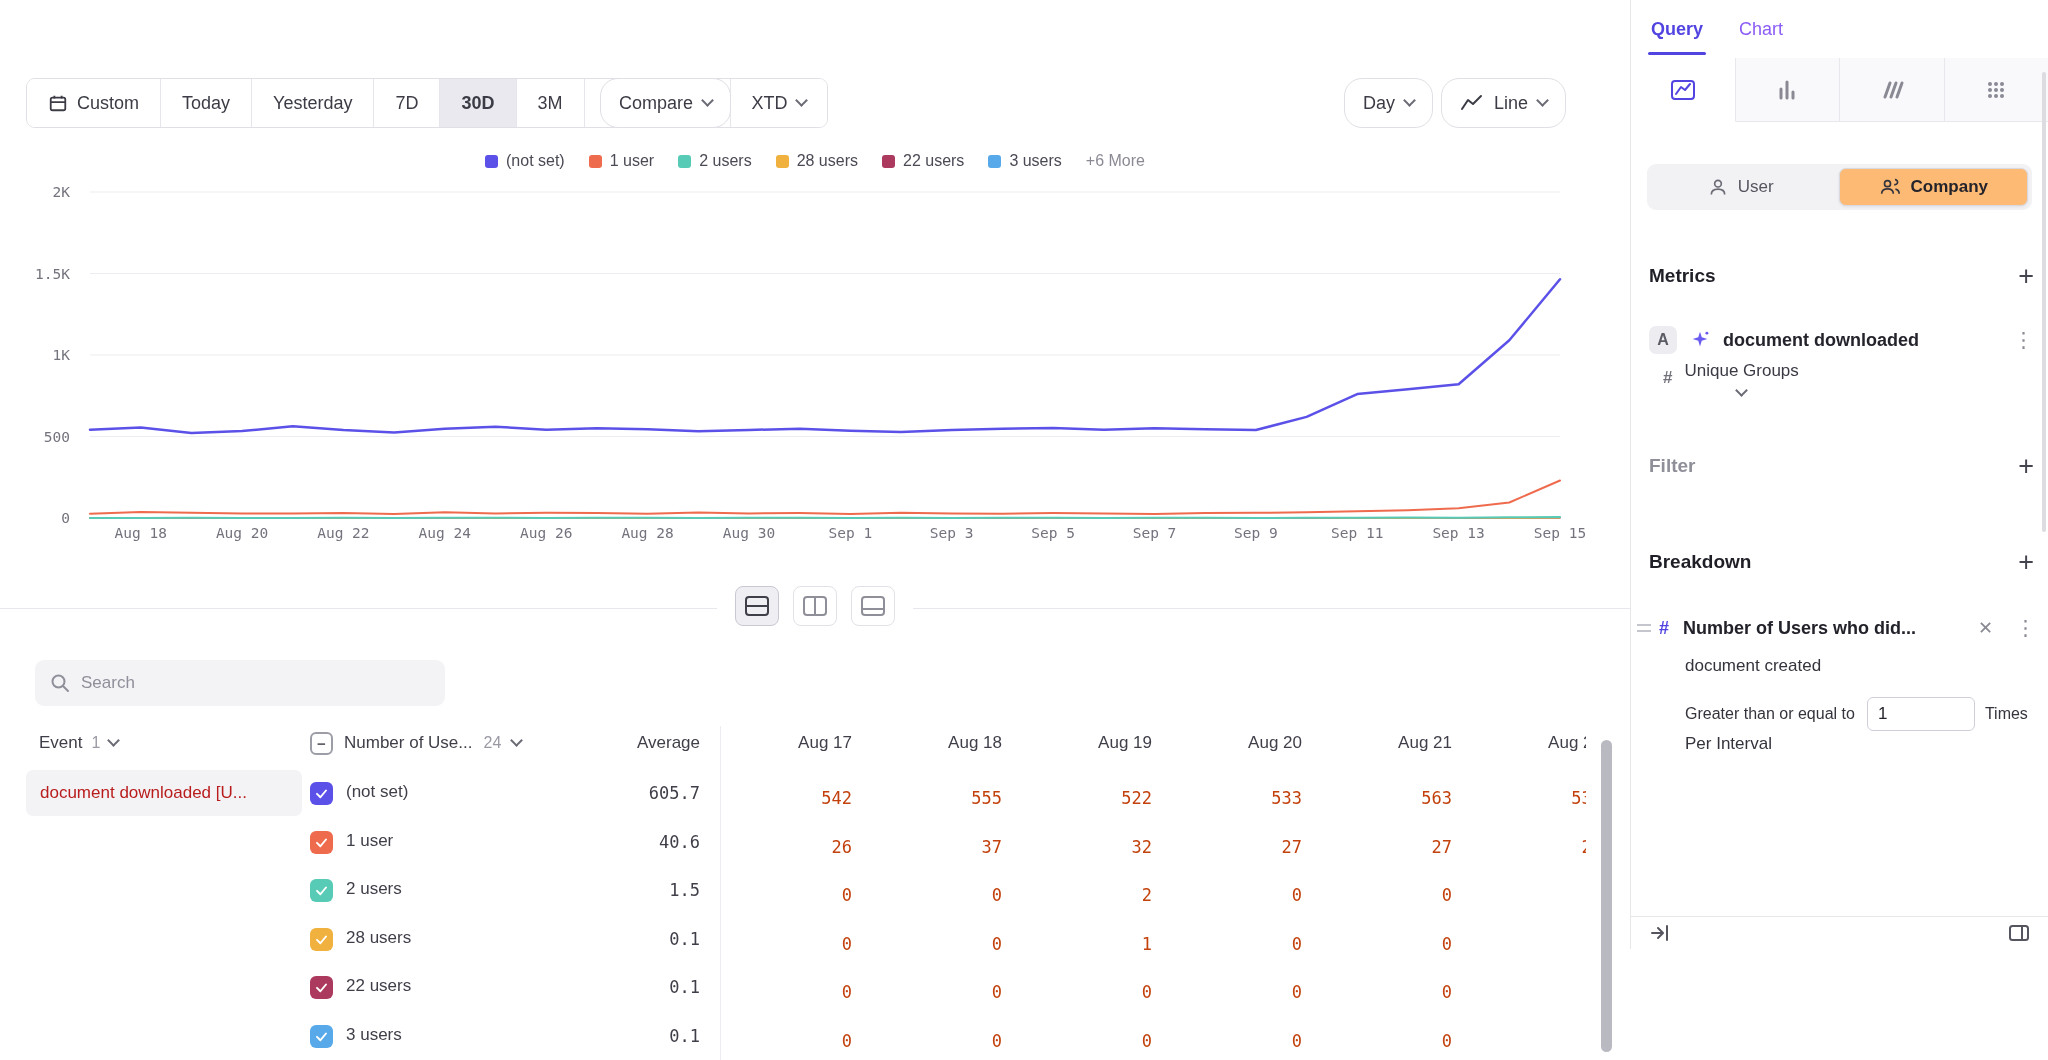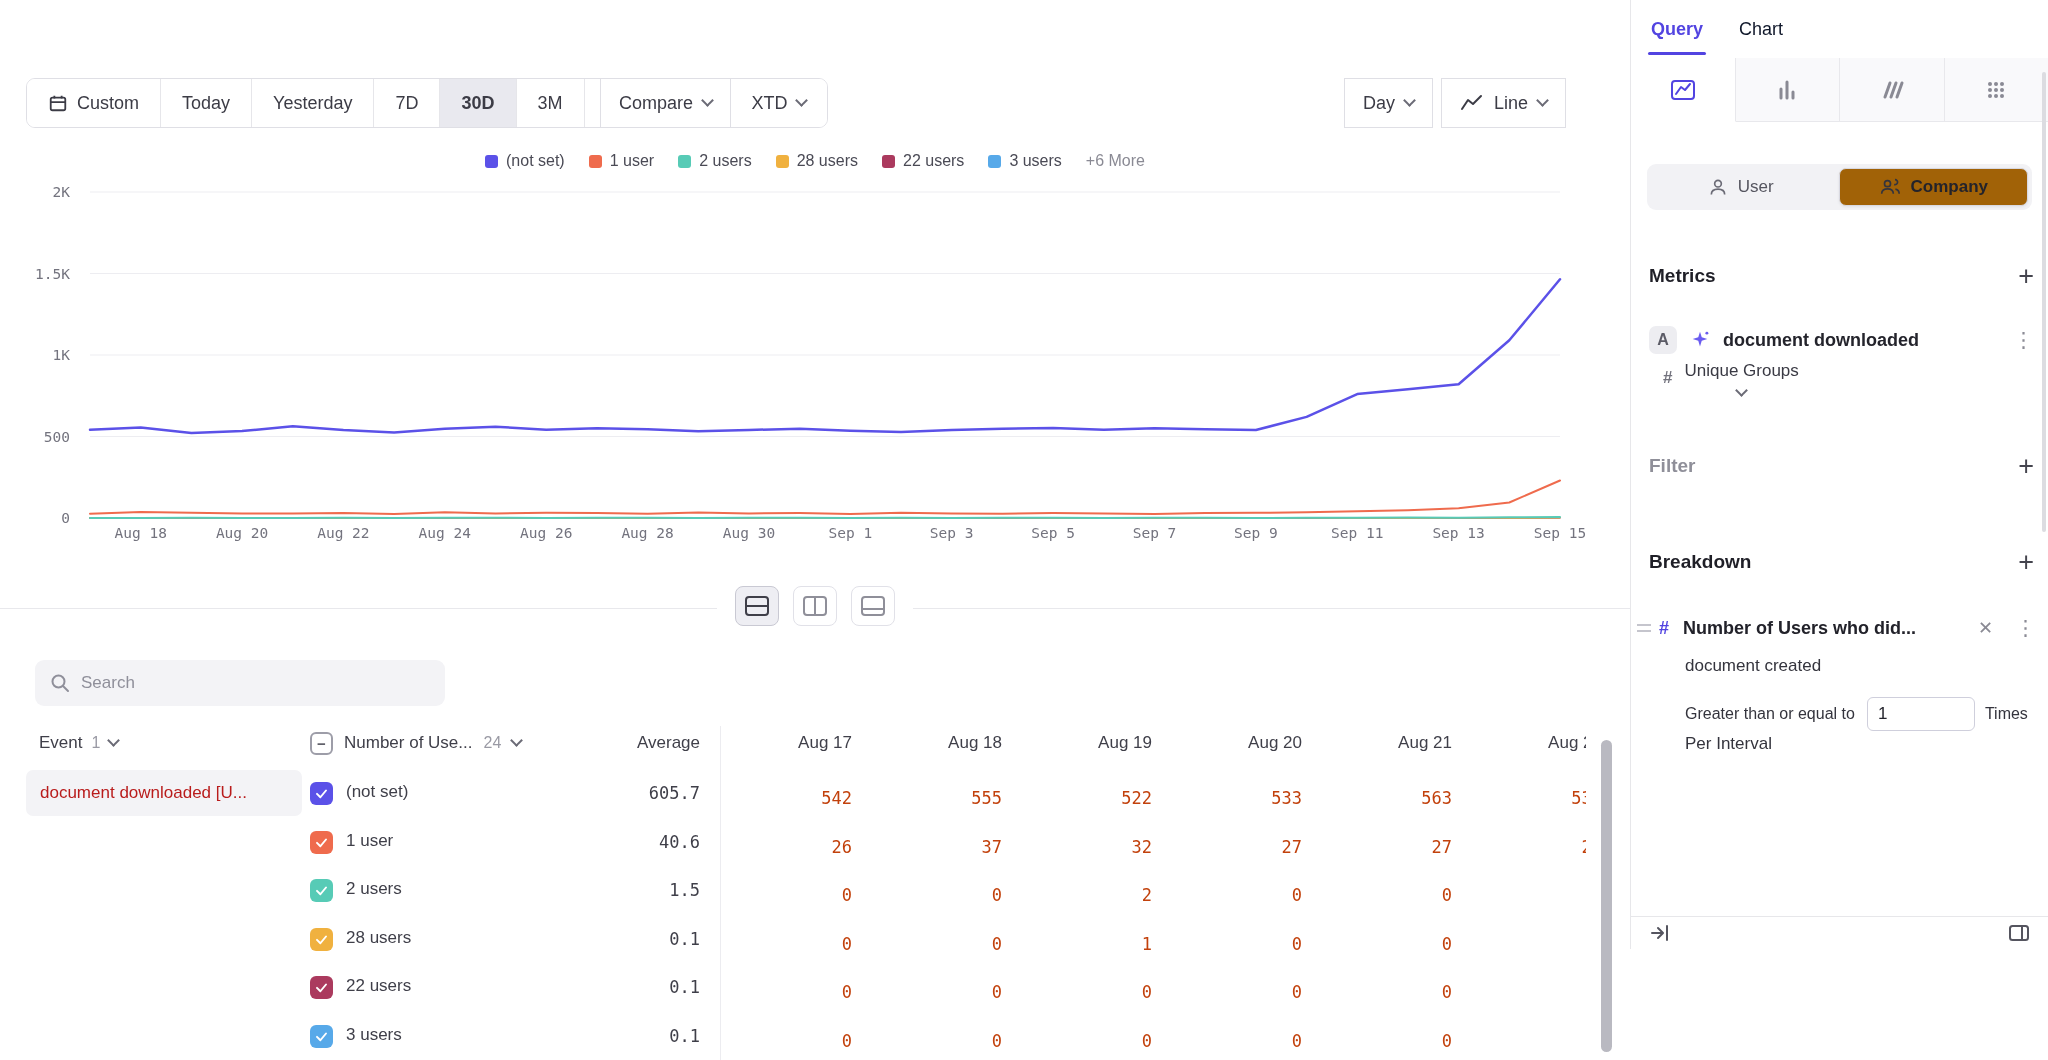--- a/index.html
+++ b/index.html
@@ -8,21 +8,21 @@
   
   #main { position:absolute; left:0; top:0; width:1630px; height:1060px; }
   
   #range-group { position:absolute; left:26px; top:78px; height:50px; display:inline-flex;
     border:1px solid #dfdfe5; border-radius:9px; overflow:hidden; background:#fff; }
   .range-btn { display:flex; align-items:center; gap:9px; padding:0 21px; font-size:18px;
     color:#3c3c46; border-left:1px solid #e6e6ea; cursor:pointer; background:#fff; white-space:nowrap; }
   .range-btn:first-child { border-left:none; }
   .range-btn.selected { background:#e9e9ef; font-weight:700; }
   .btn { position:absolute; top:78px; height:50px; display:flex; align-items:center; gap:10px;
-    padding:0 18px; border:1px solid #dfdfe5; border-radius:0; font-size:18px; color:#3c3c46; background:#fff; }
+    padding:0 18px; border:1px solid #dfdfe5; border-radius:18px; font-size:18px; color:#3c3c46; background:#fff; }
   .chev { width:9px; height:9px; border-right:2px solid #6b6b76; border-bottom:2px solid #6b6b76;
     transform:rotate(45deg); display:inline-block; margin-top:-5px; flex:0 0 auto; }
   
   #legend { position:absolute; left:0; top:152px; width:1630px; display:flex; justify-content:center;
     align-items:center; gap:24px; font-size:16px; color:#4a4a55; }
   .legend-item { display:flex; align-items:center; gap:8px; }
   .legend-swatch { width:13px; height:13px; border-radius:3px; }
   #legend-more { color:#8a8a94; }
   
   #chart-wrap { position:absolute; left:20px; top:180px; width:1580px; height:380px; }
@@ -64,31 +64,31 @@
     font-size:17px; color:#c2410c; }
   #table-scrollbar { position:absolute; left:1601px; top:740px; width:11px; height:312px;
     background:#b9b9c1; border-radius:6px; }
   
   #panel { position:absolute; left:1630px; top:0; width:418px; height:949px; border-left:1px solid #e7e7ea; background:#fff; }
   #panel-tabs { position:absolute; top:0; left:0; right:0; height:58px; display:flex; align-items:center;
     padding-left:20px; gap:36px; font-size:18px; }
   #tab-query { color:#5244e1; font-weight:700; position:relative; }
   #tab-query::after { content:""; position:absolute; left:-3px; right:-3px; bottom:-15px; height:3px;
     background:#5244e1; border-radius:2px; }
-  #tab-chart { color:#0f172a; font-weight:500; }
+  #tab-chart { color:#8b5cf6; font-weight:500; }
   #chart-type-row { position:absolute; top:58px; left:0; right:0; height:64px; display:flex; }
   .ct-cell { flex:1; display:flex; align-items:center; justify-content:center; background:#f9f9fb;
     border-bottom:1px solid #e8e8ec; border-right:1px solid #e8e8ec; }
   .ct-cell:last-child { border-right:none; }
   .ct-cell.selected { background:#fff; border-bottom-color:transparent; }
   #entity-toggle { position:absolute; top:164px; left:16px; right:16px; height:46px; background:#f2f2f5;
     border-radius:9px; display:flex; }
   .ent-half { flex:1; display:flex; align-items:center; justify-content:center; gap:10px; font-size:17px;
     color:#55555f; font-weight:500; }
-  .ent-half.selected { background:#a16207; margin:4px; border-radius:7px; border:1px solid #d9d9e1;
+  .ent-half.selected { background:#fdba74; margin:4px; border-radius:7px; border:1px solid #d9d9e1;
     box-shadow:0 1px 3px rgba(20,20,40,.08); color:#23232b; font-weight:700; }
   .sect-head { position:absolute; left:18px; right:14px; height:28px; display:flex; align-items:center;
     justify-content:space-between; font-size:19px; font-weight:700; color:#1f1f27; }
   .plus { font-size:27px; font-weight:300; color:#44444e; line-height:20px; }
   .kebab { font-size:21px; color:#8b8b95; }
   #metric-row1 { position:absolute; top:322px; left:18px; right:14px; height:36px; display:flex; align-items:center; }
   #metric-badge { width:28px; height:28px; border-radius:7px; background:#ededf1; color:#5b5b66;
     font-weight:700; font-size:16px; display:flex; align-items:center; justify-content:center; }
   #metric-name { font-size:18px; font-weight:700; color:#24242c; margin-left:12px; flex:1; }
   #metric-row2 { position:absolute; top:362px; left:32px; height:32px; display:flex; align-items:center; gap:12px; }

